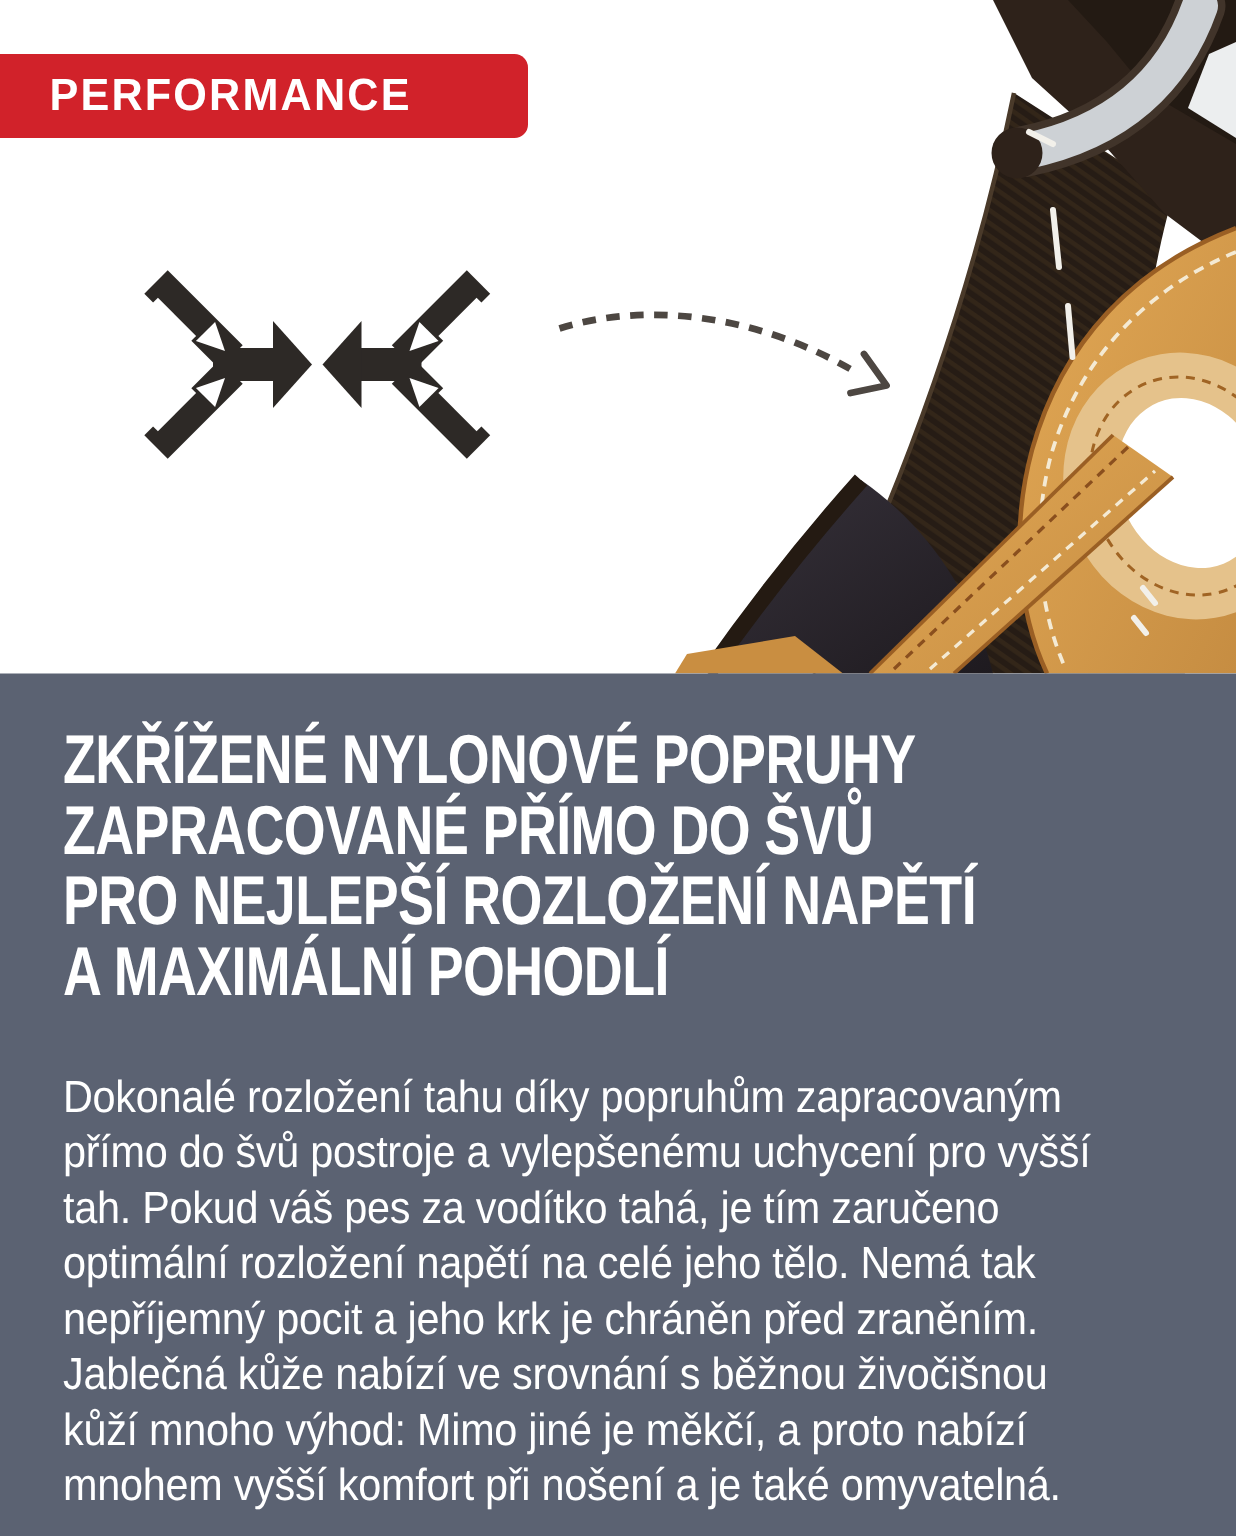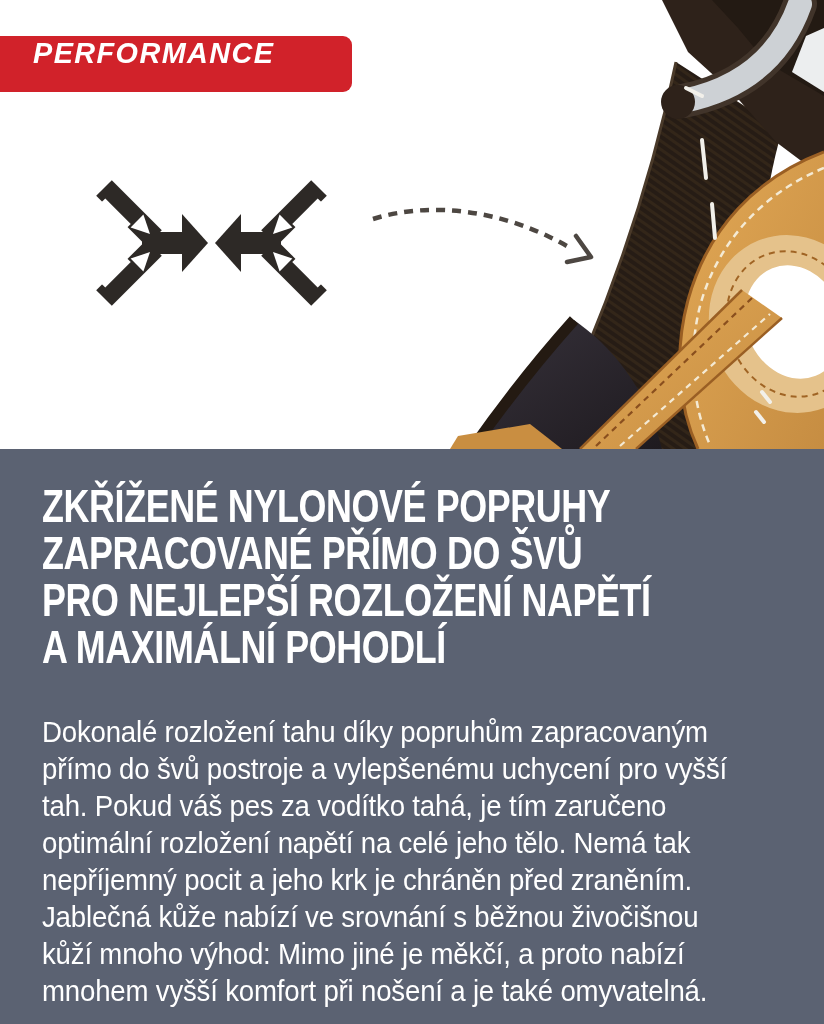--- a/index.html
+++ b/index.html
@@ -3,22 +3,22 @@
 <meta charset="utf-8">
 <style>
   html,body{margin:0;padding:0;background:#ffffff;}
   .stage{
     position:relative;width:824px;height:1024px;overflow:hidden;
     background:#ffffff;font-family:"Liberation Sans",sans-serif;
   }
   
   .badge{
     position:absolute;left:0;top:36px;width:352px;height:56px;
-    border-radius:0 9px 9px 0;display:flex;
-    padding-left:33px;box-sizing:border-box;font-style:italic;
+    border-radius:0 9px 9px 0;display:flex;align-items:center;
+    padding-left:33px;box-sizing:border-box;
   }
   .badge span{
     color:#ffffff;font-size:30px;font-weight:bold;letter-spacing:1.5px;
     transform:scaleX(0.96);transform-origin:left center;white-space:nowrap;
   }
   
   .arrows-graphic{position:absolute;left:90px;top:178px;width:243px;height:130px;}
   .dashed-arrow{position:absolute;left:350px;top:180px;width:260px;height:100px;}
   .photo{position:absolute;left:450px;top:0;width:374px;height:449px;}
   

